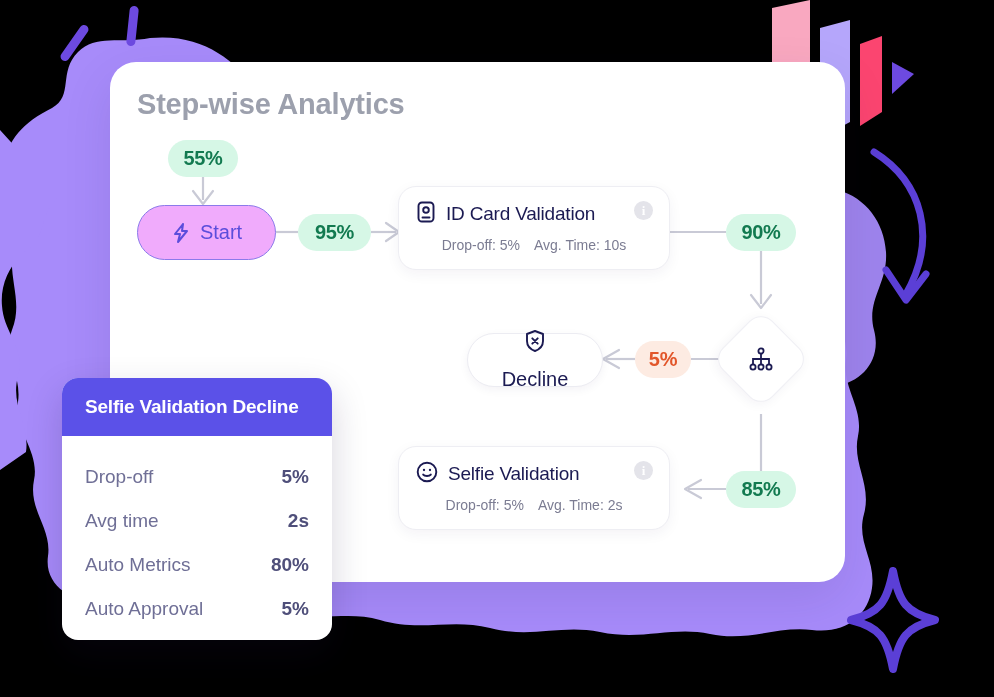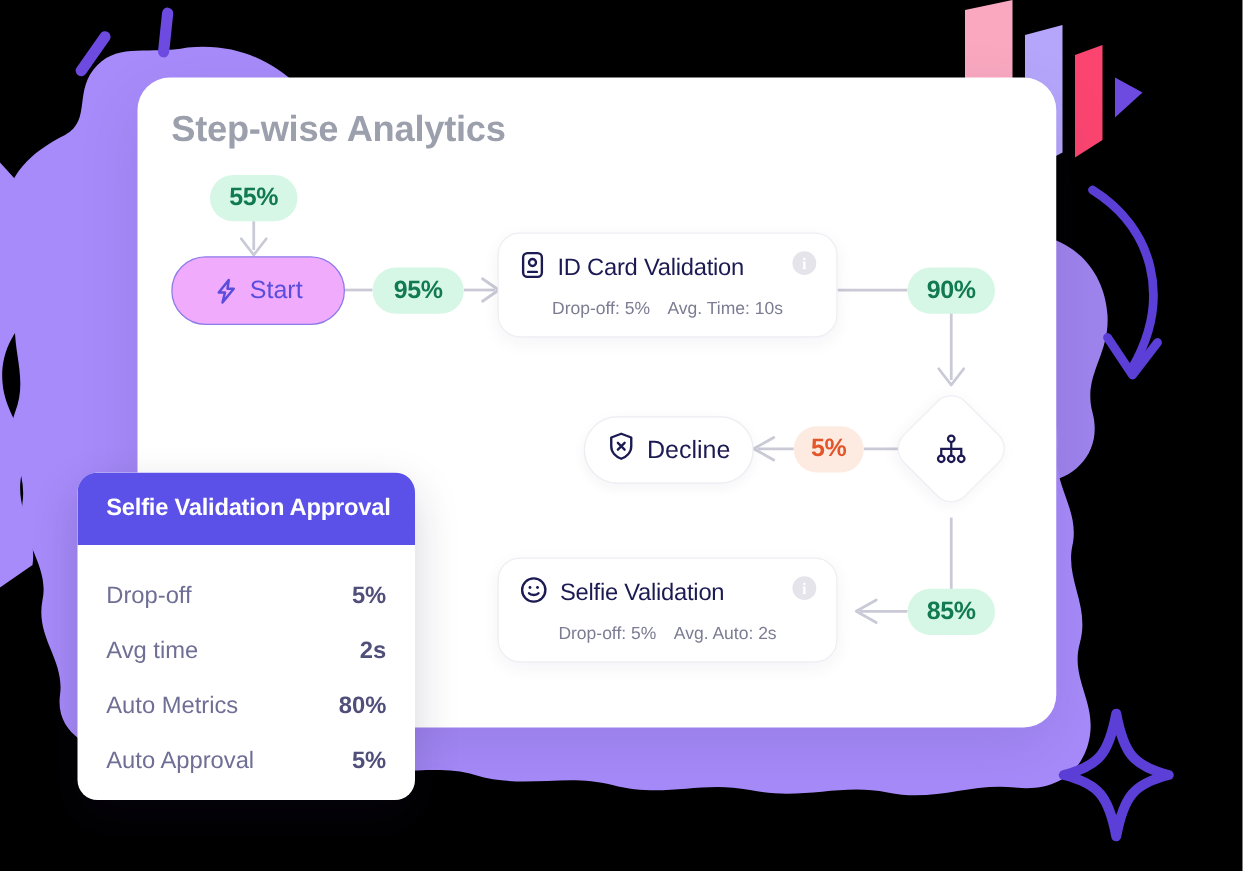--- a/index.html
+++ b/index.html
@@ -66,20 +66,21 @@
   }
   .pill-start svg { display:block; }
 
   
   .pill-decline {
     position:absolute; left:467px; top:333px; width:136px; height:54px;
     background:#ffffff; border:1.4px solid #ececf2; border-radius:28px;
     display:flex; align-items:center; justify-content:center; gap:10px;
     color:#1b1a52; font-size:20px; font-weight:500;
     box-shadow:0 3px 10px rgba(30,20,70,.05);
+    flex-direction:column;
   }
 
   
   .step {
     position:absolute; width:272px; height:84px;
     background:#ffffff; border:1.4px solid #eeeef3; border-radius:18px;
     box-shadow:0 4px 14px rgba(30,20,70,.05);
     padding:13px 16px 0 16px;
   }
   #step-id     { left:398px; top:186px; }
@@ -257,37 +258,37 @@
           <circle cx="9" cy="10" r="1.15" fill="#1b1a52"></circle>
           <circle cx="15" cy="10" r="1.15" fill="#1b1a52"></circle>
           <path d="M8.2 14.6 C9.6 16.4 14.4 16.4 15.8 14.6" fill="none" stroke="#1b1a52" stroke-width="1.9" stroke-linecap="round"></path>
         </svg>
       </span>
       <span class="step-title">Selfie Validation</span>
       <span class="info-icon">i</span>
     </div>
     <div class="step-sub">
       <span>Drop-off: 5%</span>
-      <span>Avg. Auto: 2s</span>
+      <span>Avg. Time: 2s</span>
     </div>
   </div>
 
   <div class="diamond"></div>
   <div class="diamond-icon">
     <svg width="28" height="26" viewBox="0 0 28 26">
       <circle cx="14" cy="5" r="2.6" fill="none" stroke="#1b1a52" stroke-width="1.8"></circle>
       <circle cx="6" cy="21" r="2.6" fill="none" stroke="#1b1a52" stroke-width="1.8"></circle>
       <circle cx="14" cy="21" r="2.6" fill="none" stroke="#1b1a52" stroke-width="1.8"></circle>
       <circle cx="22" cy="21" r="2.6" fill="none" stroke="#1b1a52" stroke-width="1.8"></circle>
       <path d="M14 7.6 V13 M6 18.4 V13 H22 V18.4 M14 13 V18.4" fill="none" stroke="#1b1a52" stroke-width="1.8" stroke-linecap="round"></path>
     </svg>
   </div>
 
   <div class="metrics">
-    <div class="metrics-header">Selfie Validation Approval</div>
+    <div class="metrics-header">Selfie Validation Decline</div>
     <div class="metrics-body">
       <div class="metric-row">
         <span class="metric-label">Drop-off</span>
         <span class="metric-value">5%</span>
       </div>
       <div class="metric-row">
         <span class="metric-label">Avg time</span>
         <span class="metric-value">2s</span>
       </div>
       <div class="metric-row">

